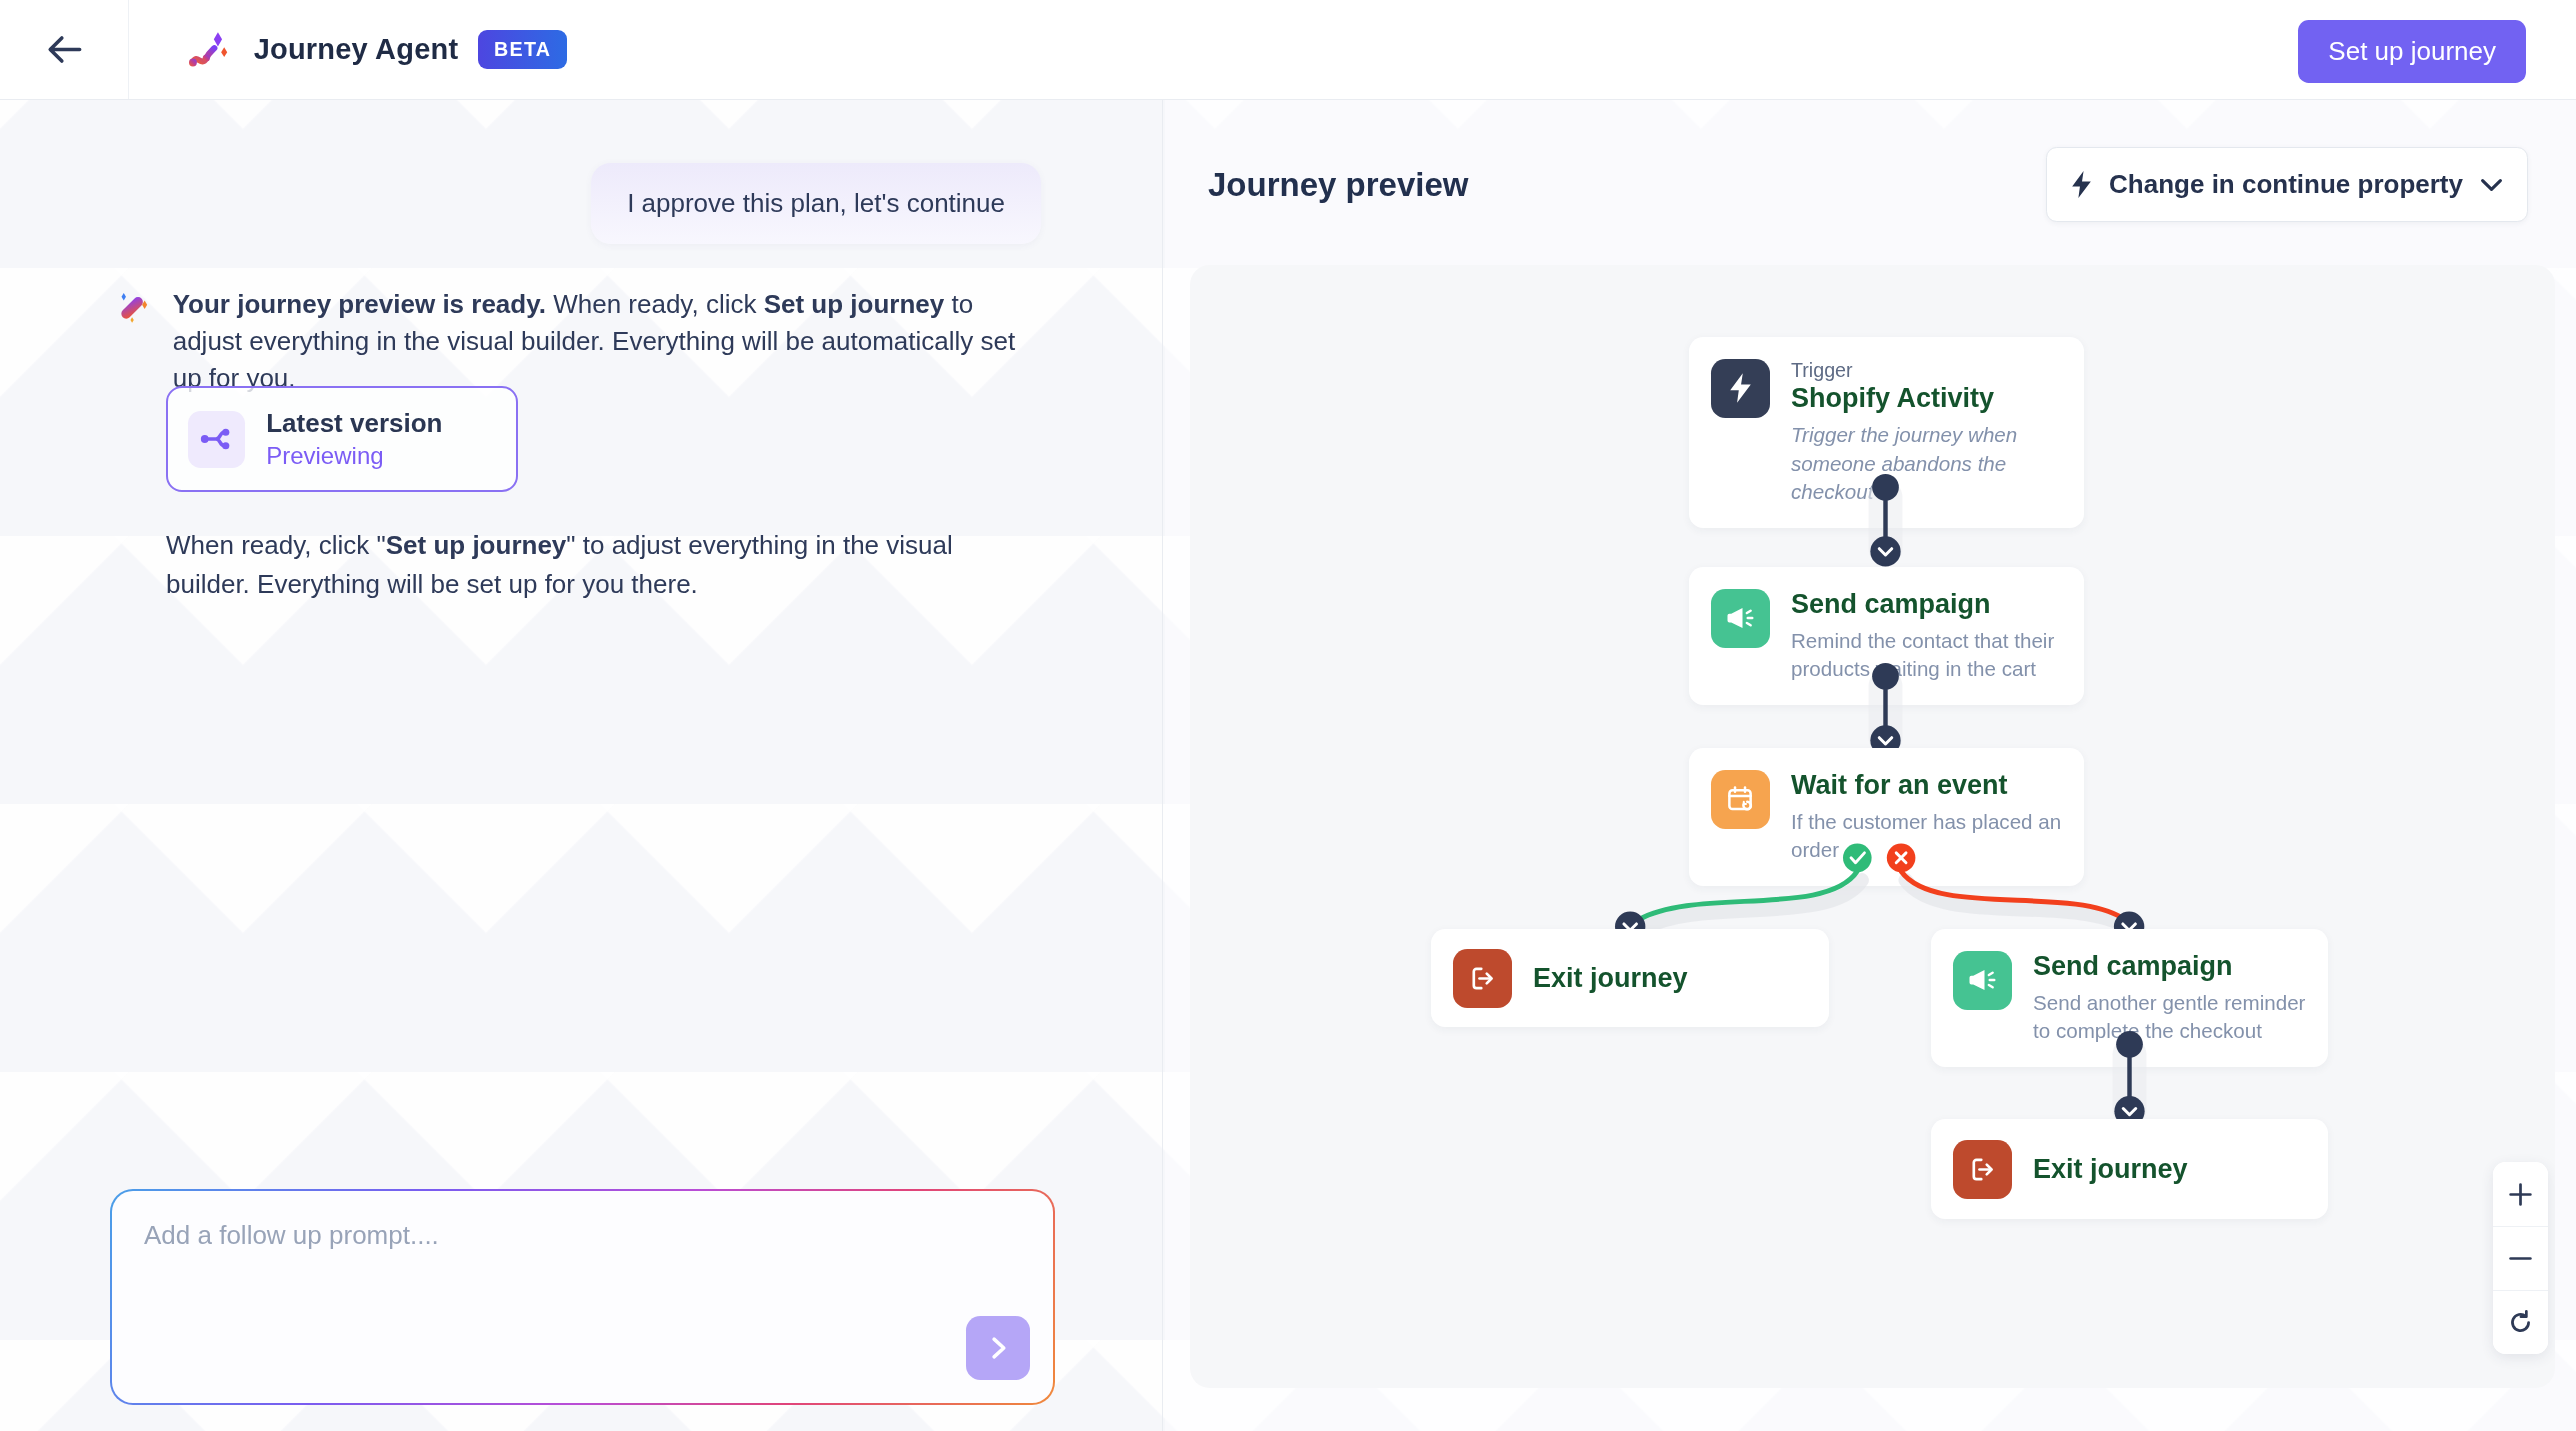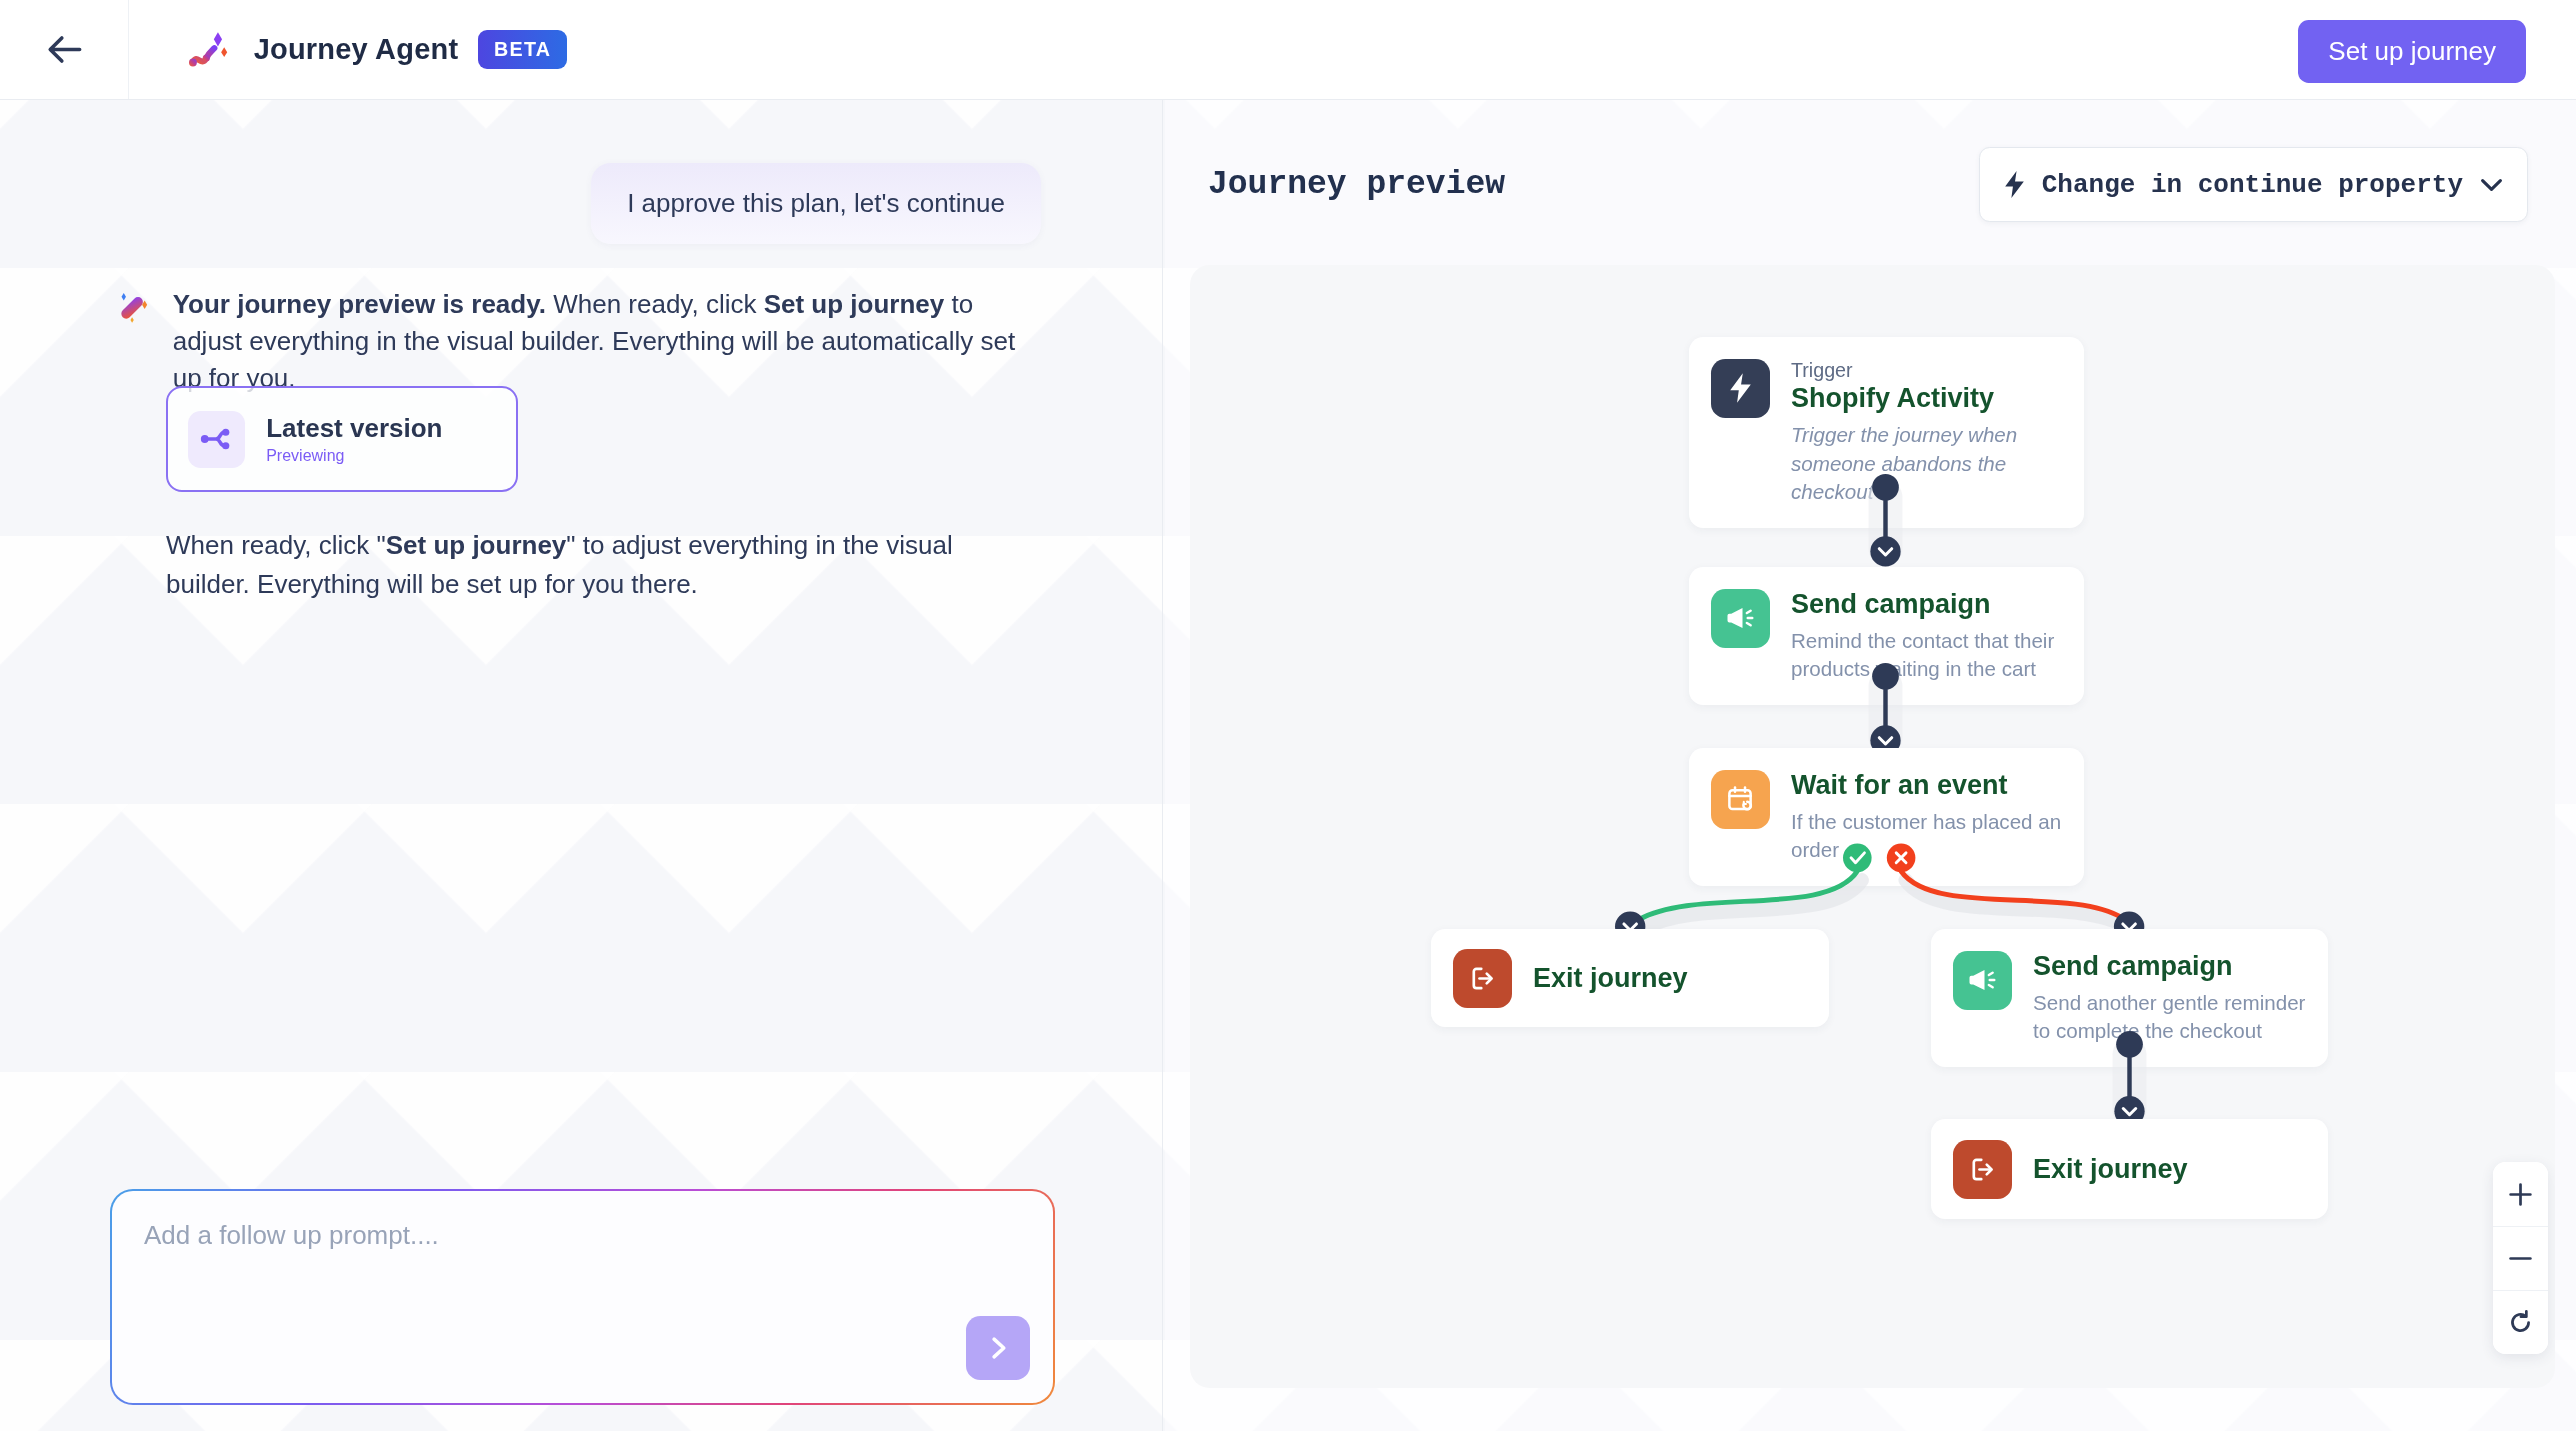--- a/index.html
+++ b/index.html
@@ -55,21 +55,21 @@
   .assistant-text b, .note-text b{ font-weight:700; }
 
   .version-card{
     position:absolute; top:286px; left:166px; width:352px; height:106px;
     border:2.7px solid #8a71f3; border-radius:16px; background:rgba(255,255,255,.8);
     display:flex; align-items:center; gap:21.5px; padding:0 19.7px; cursor:pointer;
   }
   .version-icon{ width:57px; height:57px; border-radius:12.5px; background:#efeafd;
     display:flex; align-items:center; justify-content:center; }
   .version-title{ font-size:26px; font-weight:700; color:#2a3652; }
-  .version-status{ font-size:16px; color:#7b5cf5; margin-top:3.6px; }
+  .version-status{ font-size:24px; color:#7b5cf5; margin-top:3.6px; }
 
   .note-text{ position:absolute; top:426px; left:166px; width:877px;
     font-size:26px; line-height:1.5; color:#2e3a59; }
 
   .prompt-box{
     position:absolute; left:110px; top:1089px; width:945px; height:216px;
     border:2.7px solid transparent; border-radius:23px;
     background:linear-gradient(#fdfdff,#fdfdff) padding-box,
                linear-gradient(120deg,#4a9fe8 0%,#7a5cf0 30%,#b94dd6 55%,#e0447a 75%,#f08a3c 100%) border-box;
   }
@@ -81,21 +81,21 @@
   .send-btn{
     position:absolute; right:23px; bottom:23px; width:64px; height:64px;
     background:#b5a6f7; border:none; border-radius:14.3px; cursor:pointer;
     display:flex; align-items:center; justify-content:center;
   }
 
   
   .preview-panel{ position:absolute; top:100px; left:1165px; width:1411px; height:1331px;
     background:rgba(253,253,255,.55); }
   .preview-header{ display:flex; align-items:center; justify-content:space-between;
-    padding:47px 48px 0 43px; height:122px;font-family:Liberation Mono, monospace; }
+    padding:47px 48px 0 43px; height:122px; }
   .preview-title{ font-size:33px; font-weight:700; color:#22304e; }
   .trigger-dropdown{
     display:flex; align-items:center; gap:16px; background:#fff;
     border:1.8px solid #e4e8ee; border-radius:10.7px; padding:0 23px; height:75px;
     cursor:pointer; box-shadow:0 1.8px 5.4px rgba(45,58,86,.05);
   }
   .trigger-dropdown-label{ font-size:26px; font-weight:700; color:#26324e; }
 
   .canvas{
     position:absolute; left:25px; top:165px; width:1365px; height:1123px;

